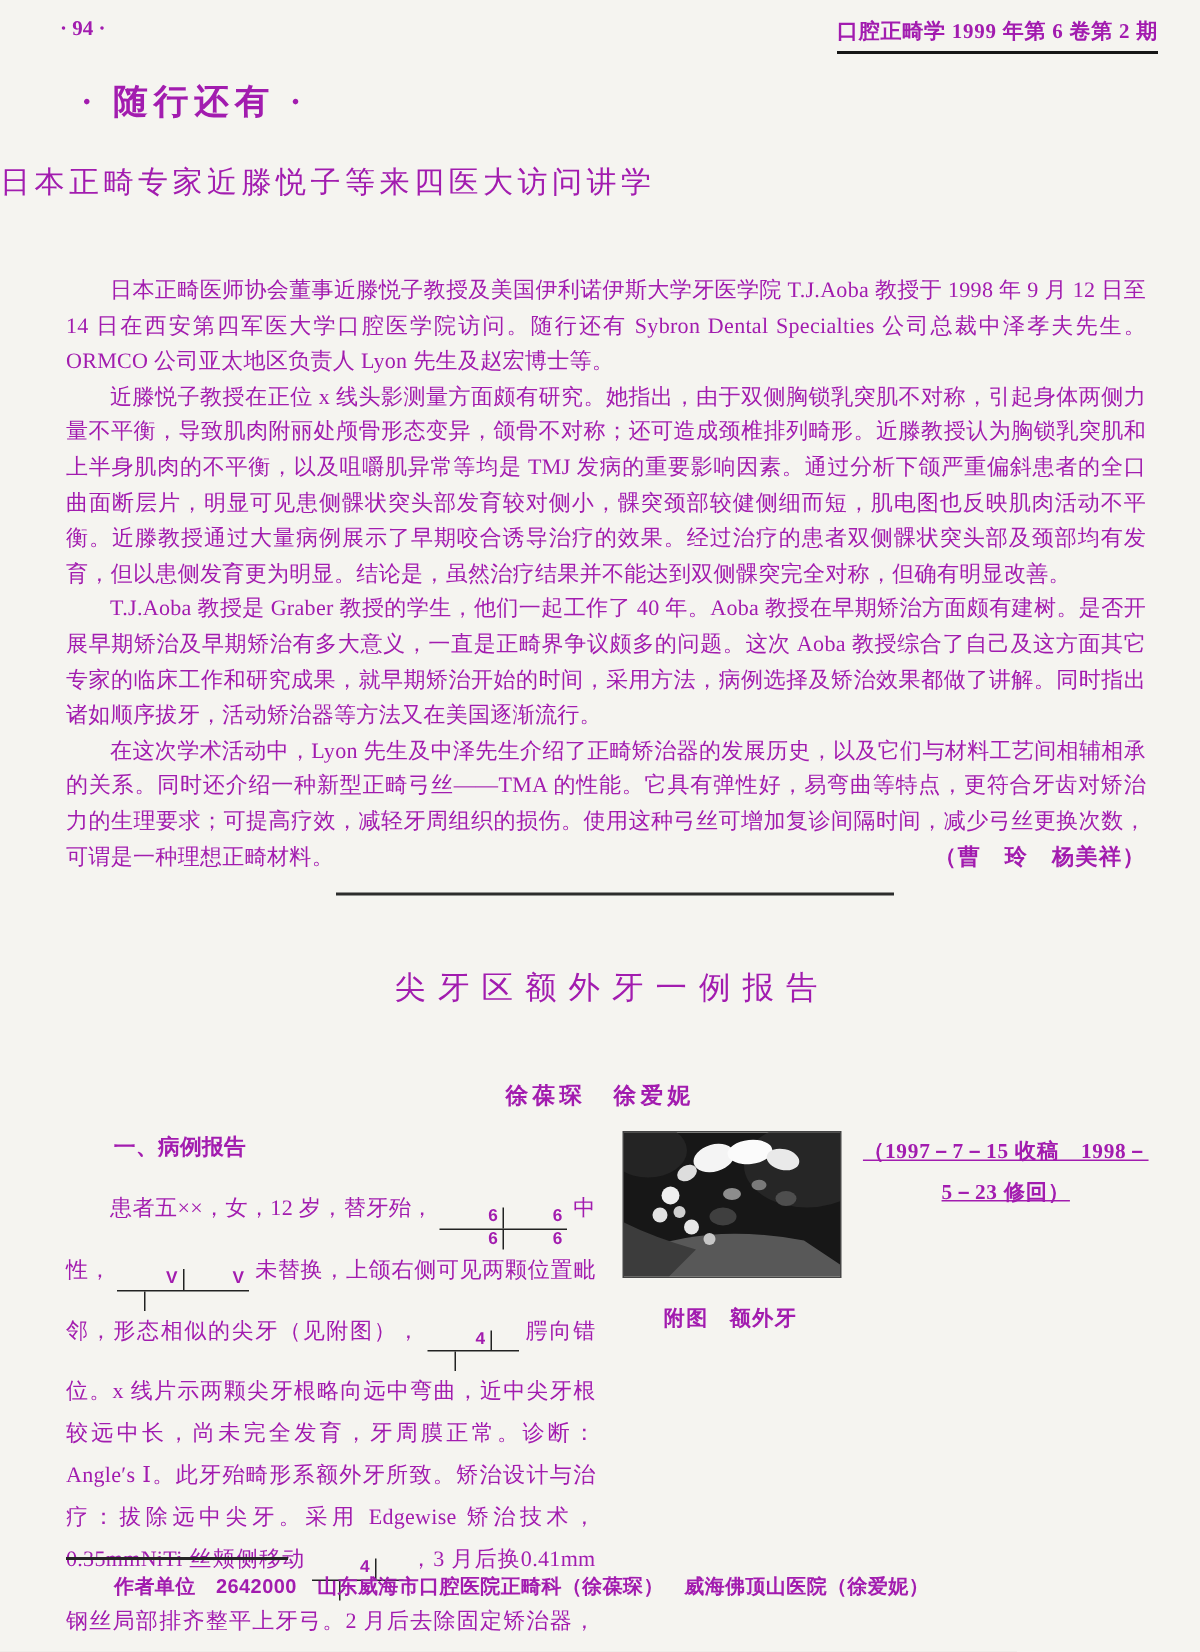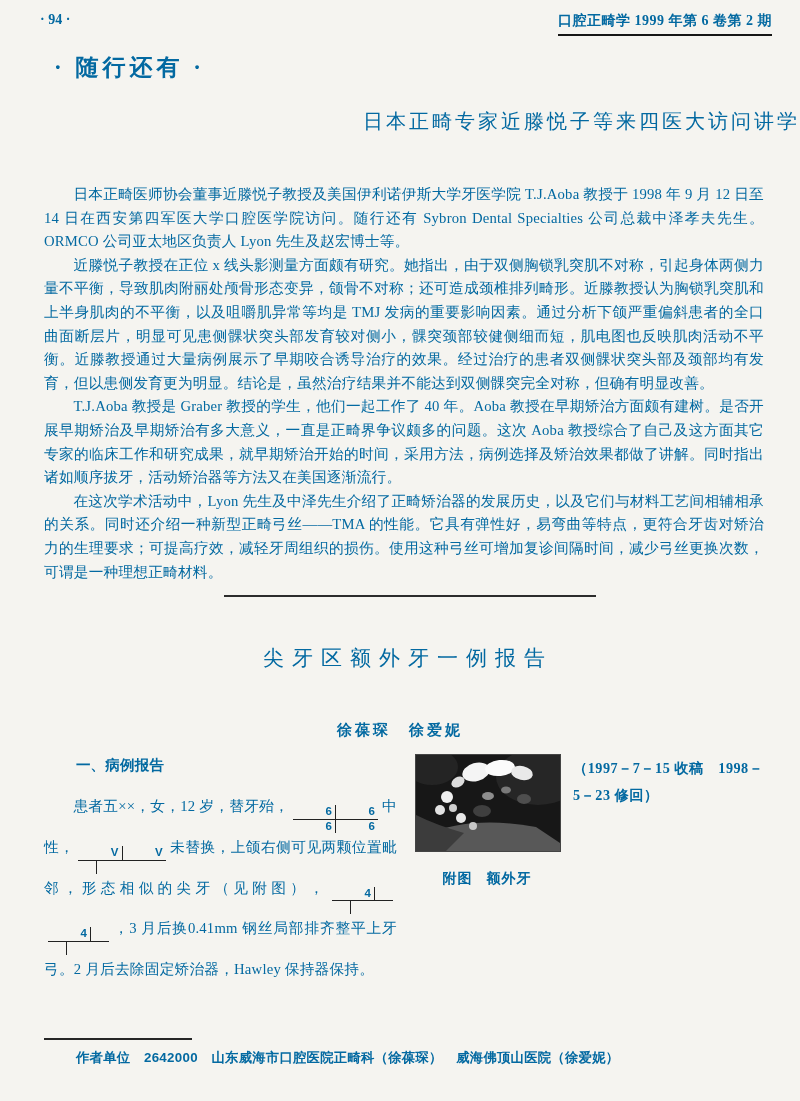--- a/index.html
+++ b/index.html
@@ -1,27 +1,27 @@
 <!DOCTYPE html>
 <html><head>
 <meta charset="utf-8">
 <style>
   html,body{margin:0;padding:0;background:#e9e7e3;}
   .page{
     position:relative;width:800px;height:1101px;overflow:hidden;
-    background:#f5f4f0;color:#0369a1;
+    background:#f5f4f0;color:#a21caf;
     font-family:"Liberation Serif","DejaVu Serif",serif;
   }
   
   .header{position:absolute;top:12px;left:40px;right:28px;display:flex;justify-content:space-between;align-items:flex-start;font-size:14px;font-weight:700;}
   .journal-ref{border-bottom:2px solid #161616;padding-bottom:4px;letter-spacing:0.5px;}
   
   .section-label{position:absolute;top:52px;left:54px;font-size:23px;font-weight:600;letter-spacing:4px;}
   
-  .title1{position:absolute;top:108px;left:0;width:100%;margin:0;text-align:right;font-size:20px;font-weight:500;letter-spacing:3px;}
+  .title1{position:absolute;top:108px;left:0;width:100%;margin:0;text-align:left;font-size:20px;font-weight:500;letter-spacing:3px;}
   
   .body1{position:absolute;top:162px;left:44px;right:36px;margin-top:21px;}
   .body1 p{margin:0;font-size:14.7px;line-height:23.6px;letter-spacing:0.2px;text-align:justify;text-indent:2em;}
   .attribution{float:right;font-weight:600;letter-spacing:1px;}
   
   .divider{position:absolute;top:595px;left:224px;width:372px;border-top:2px solid #2c2c2c;}
   
   .title2{position:absolute;top:636px;left:0;width:100%;margin:8px;text-align:center;font-size:21px;font-weight:500;letter-spacing:8px;}
   .authors{position:absolute;top:721px;left:0;width:100%;text-align:center;font-size:15px;font-weight:700;letter-spacing:3px;}
   .columns{position:absolute;top:752px;left:44px;right:32px;display:flex;gap:18px;}
@@ -33,21 +33,21 @@
   .dn .dn-row{display:flex;}
   .dn .dn-top{border-bottom:1.4px solid #222;}
   .dn .dn-cell{min-width:12px;min-height:11px;padding:1px 3px 1px 3px;text-align:center;}
   .dn .dn-l{border-right:1.4px solid #222;}
   
   .figure{float:left;width:144px;margin:2px 14px 4px 0;}
   .xray{display:block;border:1px solid #444;}
   .figure-caption{margin-top:13px;text-align:center;font-weight:700;font-size:14px;letter-spacing:1px;font-family:"Liberation Sans","DejaVu Sans",sans-serif;}
   .figure-caption .cap-label{margin-right:14px;}
   .discussion{margin:0;line-height:26.5px;text-indent:2em;}
-  .dates{margin-top:3px;text-align:left;font-weight:600;font-size:14.2px;letter-spacing:0.5px;}
+  .dates{margin-top:3px;text-align:center;font-weight:600;font-size:14.2px;letter-spacing:0.5px;text-decoration:underline;}
   
   .footer{position:absolute;top:1038px;left:44px;right:28px;}
   .footer-rule{width:148px;border-top:2px solid #262626;margin-bottom:9px;}
   .footer-text{font-size:13.3px;font-weight:700;padding-left:32px;letter-spacing:0.3px;font-family:"Liberation Sans","DejaVu Sans",sans-serif;}
 </style>
 </head>
 <body>
 
 <div class="page">
 
@@ -57,21 +57,21 @@
   </div>
 
   <div class="section-label">· 随行还有 ·</div>
 
   <h1 class="title1">日本正畸专家近滕悦子等来四医大访问讲学</h1>
 
   <div class="body1">
     <p>日本正畸医师协会董事近滕悦子教授及美国伊利诺伊斯大学牙医学院 T.J.Aoba 教授于 1998 年 9 月 12 日至 14 日在西安第四军医大学口腔医学院访问。随行还有 Sybron Dental Specialties 公司总裁中泽孝夫先生。ORMCO 公司亚太地区负责人 Lyon 先生及赵宏博士等。</p>
     <p>近滕悦子教授在正位 x 线头影测量方面颇有研究。她指出，由于双侧胸锁乳突肌不对称，引起身体两侧力量不平衡，导致肌肉附丽处颅骨形态变异，颌骨不对称；还可造成颈椎排列畸形。近滕教授认为胸锁乳突肌和上半身肌肉的不平衡，以及咀嚼肌异常等均是 TMJ 发病的重要影响因素。通过分析下颌严重偏斜患者的全口曲面断层片，明显可见患侧髁状突头部发育较对侧小，髁突颈部较健侧细而短，肌电图也反映肌肉活动不平衡。近滕教授通过大量病例展示了早期咬合诱导治疗的效果。经过治疗的患者双侧髁状突头部及颈部均有发育，但以患侧发育更为明显。结论是，虽然治疗结果并不能达到双侧髁突完全对称，但确有明显改善。</p>
     <p>T.J.Aoba 教授是 Graber 教授的学生，他们一起工作了 40 年。Aoba 教授在早期矫治方面颇有建树。是否开展早期矫治及早期矫治有多大意义，一直是正畸界争议颇多的问题。这次 Aoba 教授综合了自己及这方面其它专家的临床工作和研究成果，就早期矫治开始的时间，采用方法，病例选择及矫治效果都做了讲解。同时指出诸如顺序拔牙，活动矫治器等方法又在美国逐渐流行。</p>
-    <p><span>在这次学术活动中，Lyon 先生及中泽先生介绍了正畸矫治器的发展历史，以及它们与材料工艺间相辅相承的关系。同时还介绍一种新型正畸弓丝——TMA 的性能。它具有弹性好，易弯曲等特点，更符合牙齿对矫治力的生理要求；可提高疗效，减轻牙周组织的损伤。使用这种弓丝可增加复诊间隔时间，减少弓丝更换次数，可谓是一种理想正畸材料。</span></p>
+    <p><span>在这次学术活动中，Lyon 先生及中泽先生介绍了正畸矫治器的发展历史，以及它们与材料工艺间相辅相承的关系。同时还介绍一种新型正畸弓丝——TMA 的性能。它具有弹性好，易弯曲等特点，更符合牙齿对矫治力的生理要求；可提高疗效，减轻牙周组织的损伤。使用这种弓丝可增加复诊间隔时间，减少弓丝更换次数，可谓是一种理想正畸材料。</span><span class="attribution">（曹　玲　杨美祥）</span></p>
   </div>
 
   <div class="divider"></div>
 
   <h2 class="title2">尖牙区额外牙一例报告</h2>
   <div class="authors">徐葆琛　徐爱妮</div>
 
   <div class="columns">
 
     <div class="col col-left">
@@ -97,21 +97,21 @@
             </span>
           </span><span>未替换，上颌右侧可见两颗位置毗邻，形态相似的尖牙（见附图），</span><span class="dn">
             <span class="dn-row dn-top">
               <span class="dn-cell dn-l">4</span>
               <span class="dn-cell"></span>
             </span>
             <span class="dn-row">
               <span class="dn-cell dn-l"></span>
               <span class="dn-cell"></span>
             </span>
-          </span><span class="dn">
+          </span><span>腭向错位。x 线片示两颗尖牙根略向远中弯曲，近中尖牙根较远中长，尚未完全发育，牙周膜正常。诊断：Angle′s Ⅰ。此牙殆畸形系额外牙所致。矫治设计与治疗：拔除远中尖牙。采用 Edgewise 矫治技术，0.35mmNiTi 丝颊侧移动</span><span class="dn">
             <span class="dn-row dn-top">
               <span class="dn-cell dn-l">4</span>
               <span class="dn-cell"></span>
             </span>
             <span class="dn-row">
               <span class="dn-cell dn-l"></span>
               <span class="dn-cell"></span>
             </span>
           </span><span>，3 月后换0.41mm 钢丝局部排齐整平上牙弓。2 月后去除固定矫治器，Hawley 保持器保持。</span>
       </p>

